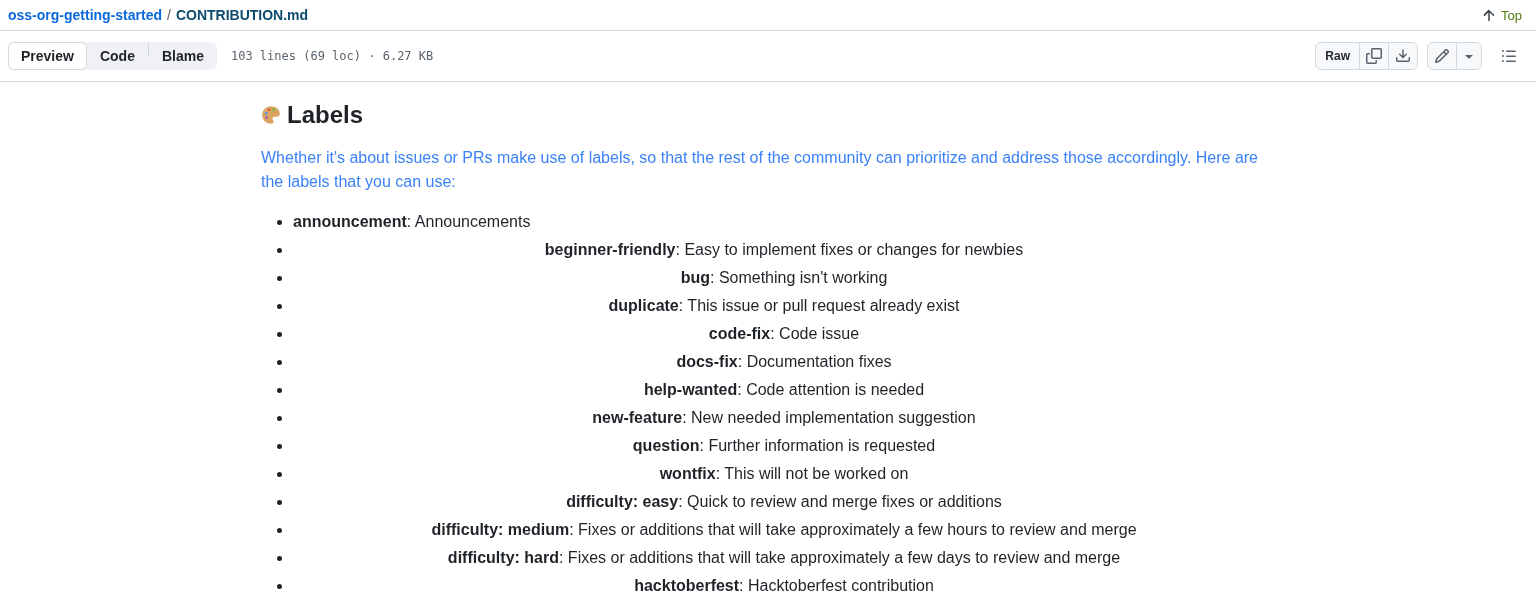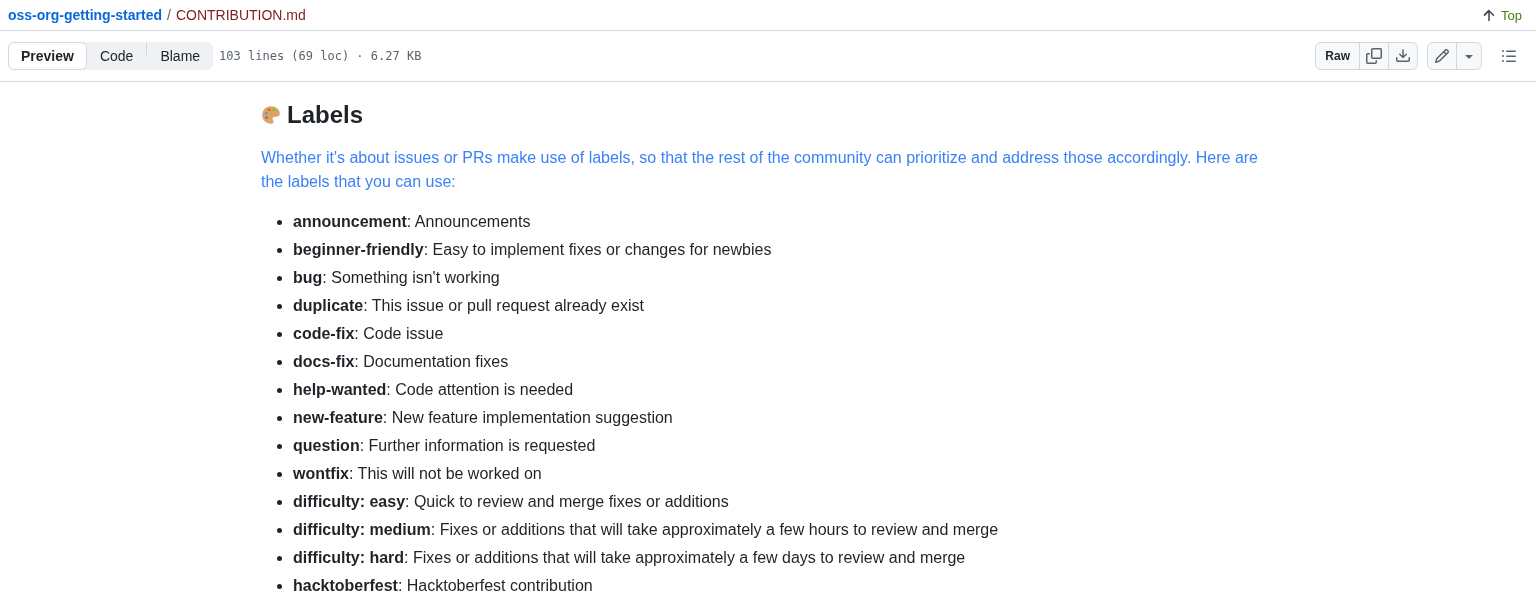--- a/index.html
+++ b/index.html
@@ -19,21 +19,21 @@
     display: flex;
     align-items: center;
     height: 31px;
     padding: 0 14px 0 8px;
     border-bottom: 1px solid #d1d9e0;
     background: #fff;
   }
   .breadcrumb { display: flex; align-items: center; font-size: 14px; gap: 5px; text-align: right; }
   .repo-link { color: #0969da; font-weight: 700; text-decoration: none; cursor: pointer; }
   .crumb-sep { color: #59636e; font-weight: 400; }
-  .file-name-crumb { font-weight: 400; color: #7f1d1d; }
+  .file-name-crumb { font-weight: 700; color: #0c4a6e; }
   .top-link {
     margin-left: auto;
     display: inline-flex;
     align-items: center;
     gap: 5px;
     font-size: 13px;
     color: #4d7c0f;
     text-decoration: none;
     cursor: pointer;
   }
@@ -60,33 +60,34 @@
     border: 1px solid transparent;
     background: transparent;
     height: 28px;
     padding: 0 12px;
     font-size: 14px;
     font-family: inherit;
     color: #1f2328;
     border-radius: 6px;
     cursor: pointer;
     line-height: 26px;
+    font-weight: bold;
   }
   .segment.active {
     background: #ffffff;
     border-color: #d1d9e0;
     font-weight: 700;
   }
   .segment-divider {
     width: 1px;
     height: 14px;
     background: #d1d9e0;
   }
   .file-info {
-    margin-left: 6px;
+    margin-left: 14px;
     font-family: "DejaVu Sans Mono", monospace;
     font-size: 12px;
     color: #59636e;
     white-space: nowrap;
   }
 
   .toolbar {
     margin-left: auto;
     display: flex;
     align-items: center;
@@ -145,21 +146,21 @@
     align-items: center;
     gap: 6px;
     font-size: 24px;
     font-weight: 700;
     margin: 0 0 16px 0;
     line-height: 1.25;
   }
   .md-p { margin: 0 0 16px 0; color: #3b82f6; }
   .md-ul { margin: 0; padding-left: 32px; }
   .md-ul li { line-height: 24px; }
-  .md-ul li + li { margin-top: 4px; }
+  .md-ul li + li { margin-top: 4px; text-align: center; }
   .md-ul strong { font-weight: 700; }
   .emoji-icon { display: inline-flex; width: 20px; height: 20px; }
 </style>
 </head>
 <body>
 
 <header class="breadcrumb-bar">
   <nav class="breadcrumb">
     <a class="repo-link">oss-org-getting-started</a>
     <span class="crumb-sep">/</span>
@@ -255,21 +256,21 @@
   <li><strong>bug</strong><span>: Something isn't working</span></li>
 
   <li><strong>duplicate</strong><span>: This issue or pull request already exist</span></li>
 
   <li><strong>code-fix</strong><span>: Code issue</span></li>
 
   <li><strong>docs-fix</strong><span>: Documentation fixes</span></li>
 
   <li><strong>help-wanted</strong><span>: Code attention is needed</span></li>
 
-  <li><strong>new-feature</strong><span>: New feature implementation suggestion</span></li>
+  <li><strong>new-feature</strong><span>: New needed implementation suggestion</span></li>
 
   <li><strong>question</strong><span>: Further information is requested</span></li>
 
   <li><strong>wontfix</strong><span>: This will not be worked on</span></li>
 
   <li><strong>difficulty: easy</strong><span>: Quick to review and merge fixes or additions</span></li>
 
   <li><strong>difficulty: medium</strong><span>: Fixes or additions that will take approximately a few hours to review and merge</span></li>
 
   <li><strong>difficulty: hard</strong><span>: Fixes or additions that will take approximately a few days to review and merge</span></li>

